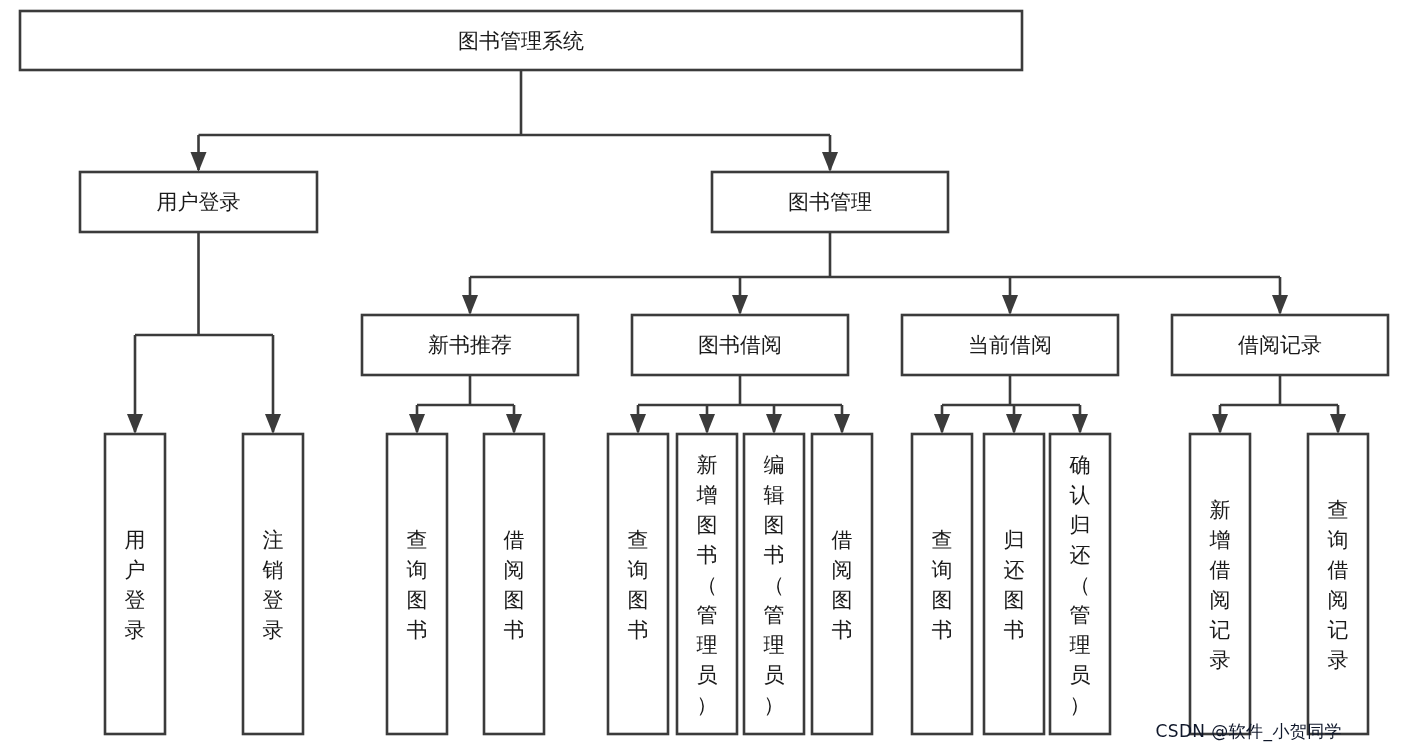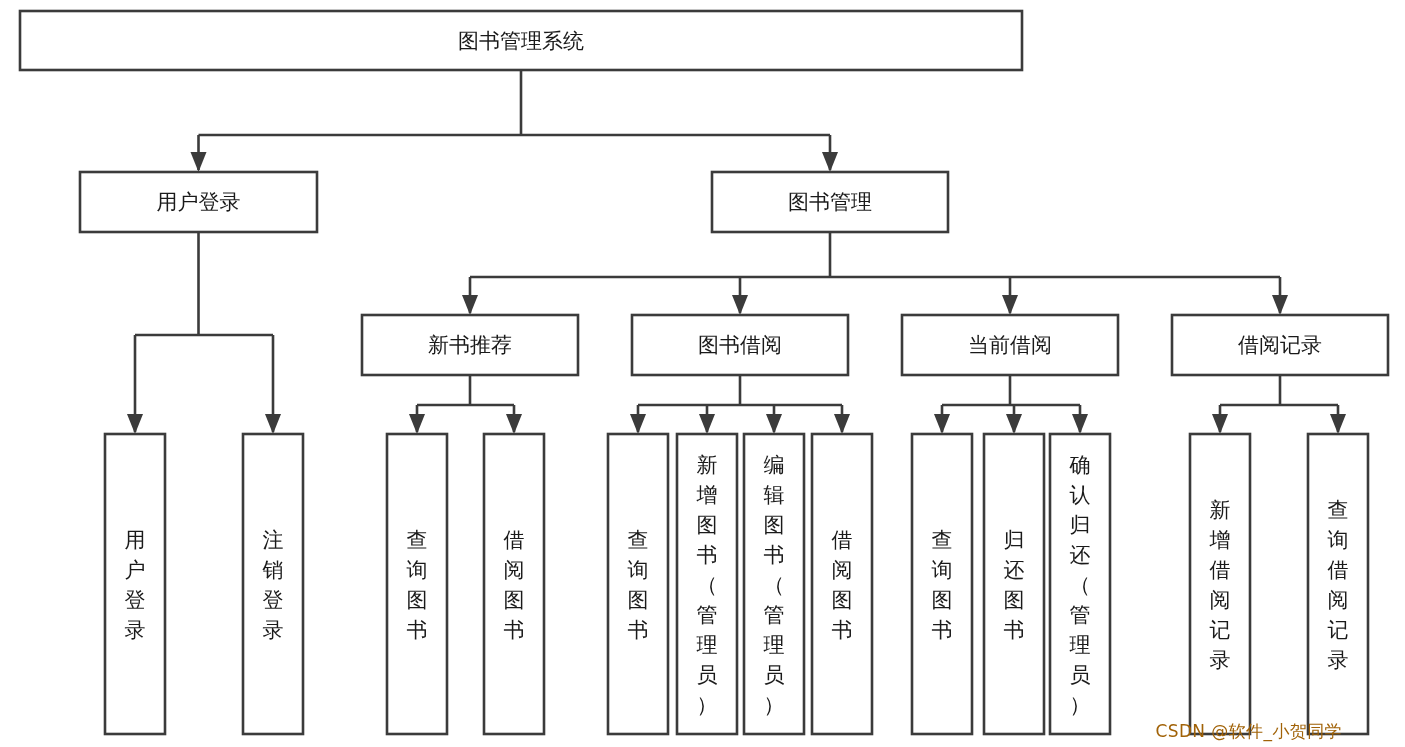--- a/index.html
+++ b/index.html
@@ -51,21 +51,21 @@
     stroke-linecap: butt;
   }
   .arrow-head {
     fill: #3b3b3b;
     stroke: none;
   }
   .watermark {
     position: absolute;
     right: 8px;
     bottom: 4px;
-    color: #a16207;
+    color: #0f172a;
     font-size: 17px;
     font-family: "DejaVu Sans", "Liberation Sans", sans-serif;
     letter-spacing: 0.4px;
     white-space: nowrap;
     pointer-events: none;
   }
 </style>
 </head>
 <body>
 

